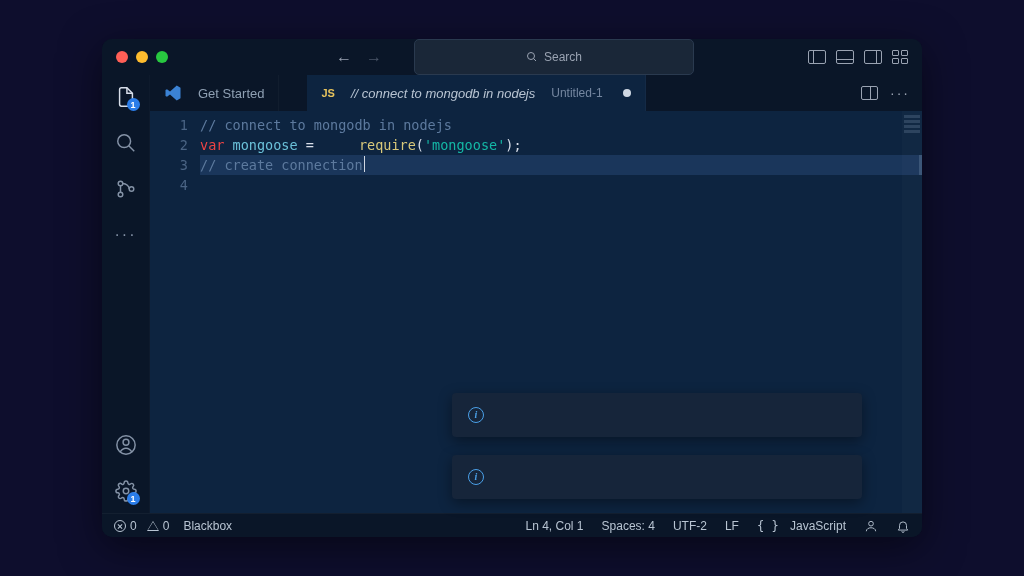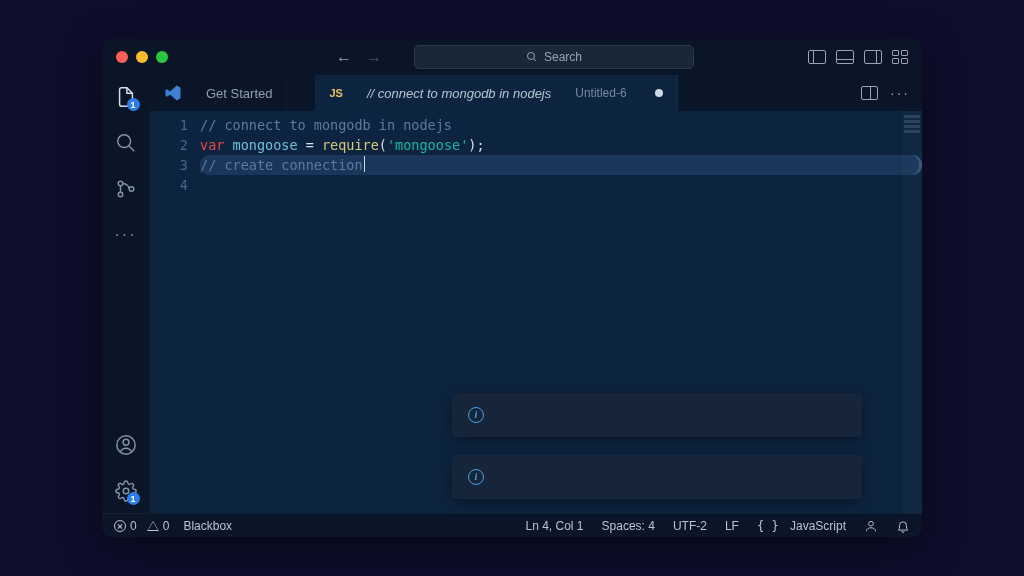--- a/index.html
+++ b/index.html
@@ -35,21 +35,21 @@
   .traffic-lights { display: flex; gap: 8px; }
   .tl { width: 12px; height: 12px; border-radius: 50%; }
   .tl-red { background: #ff5f57; }
   .tl-yellow { background: #febc2e; }
   .tl-green { background: #28c840; }
   .nav-arrows { margin-left: 160px; display: flex; gap: 14px; color: #9aa3b2; }
   .nav-arrows span.disabled { color: #4a5568; }
   .search-box {
     margin-left: 24px;
     flex: 0 0 280px;
-    height: 24px;
+    height: 36px;
     background: #1a2738;
     border: 1px solid #2a3a4f;
     border-radius: 5px;
     display: flex;
     align-items: center;
     justify-content: center;
     gap: 6px;
     color: #9aa3b2;
     font-size: 12px;
   }
@@ -95,21 +95,21 @@
   .editor-col { flex: 1; display: flex; flex-direction: column; min-width: 0; }
   .tab-bar {
     height: 36px;
     background: #0a1628;
     display: flex;
     align-items: stretch;
   }
   .tab {
     display: flex;
     align-items: center;
-    gap: 24px;
+    gap: 16px;
     padding: 0 14px;
     color: #8fa0b3;
     font-size: 13px;
     border-right: 1px solid rgba(255,255,255,0.03);
     position: relative;
   }
   .tab.active {
     background: #0d2440;
     color: #d8dee9;
     margin-left: 28px;
@@ -141,34 +141,34 @@
     padding: 4px 12px 4px 0;
     text-align: right;
     color: #4a6484;
   }
   .code {
     flex: 1;
     padding: 4px 0;
     position: relative;
   }
   .code-line { height: 20px; white-space: pre; }
-  .code-line.highlight { background: rgba(60,100,160,0.28); box-shadow: inset -3px 0 0 rgba(180,200,230,0.2); border-radius: 9px; }
+  .code-line.highlight { background: rgba(60,100,160,0.28); box-shadow: inset -3px 0 0 rgba(180,200,230,0.2); }
   .cursor {
     display: inline-block;
     width: 1.5px;
     height: 16px;
     background: #d0d7e2;
     vertical-align: -2px;
     margin-left: 1px;
   }
   .tok-comment { color: #5d7a9e; }
   .tok-keyword { color: #ef4444; }
   .tok-var { color: #6bc1d9; }
   .tok-ident { color: #d8dee9; }
-  .tok-func { color: #d9c97a; }
+  .tok-func { color: #d9c97a; margin-left: 37px; }
   .tok-string { color: #14b8a6; }
   .tok-punc { color: #d8dee9; }
   .tok-prop { color: #d8dee9; }
 
   .minimap {
     position: absolute;
     right: 0; top: 0;
     width: 20px;
     height: 100%;
     background: rgba(255,255,255,0.02);
@@ -312,21 +312,21 @@
       <div class="tab-bar">
         <div class="tab">
           <svg class="vscode-logo" viewBox="0 0 24 24">
               <path fill="#3b82d4" d="M17 2l5 3v14l-5 3-9-8-4 3-2-1V8l2-1 4 3 9-8z"></path>
             </svg>
           <span>Get Started</span>
         </div>
         <div class="tab active">
           <span class="js-badge">JS</span>
           <span class="tab-title-italic">// connect to mongodb in nodejs</span>
-          <span class="tab-subtitle">Untitled-6</span>
+          <span class="tab-subtitle">Untitled-1</span>
           <span class="dirty-dot"></span>
         </div>
         <div class="tab-actions">
           <div class="split-icon"></div>
           <div class="dots">···</div>
         </div>
       </div>
 
       <div class="editor-body">
         <div class="gutter">

